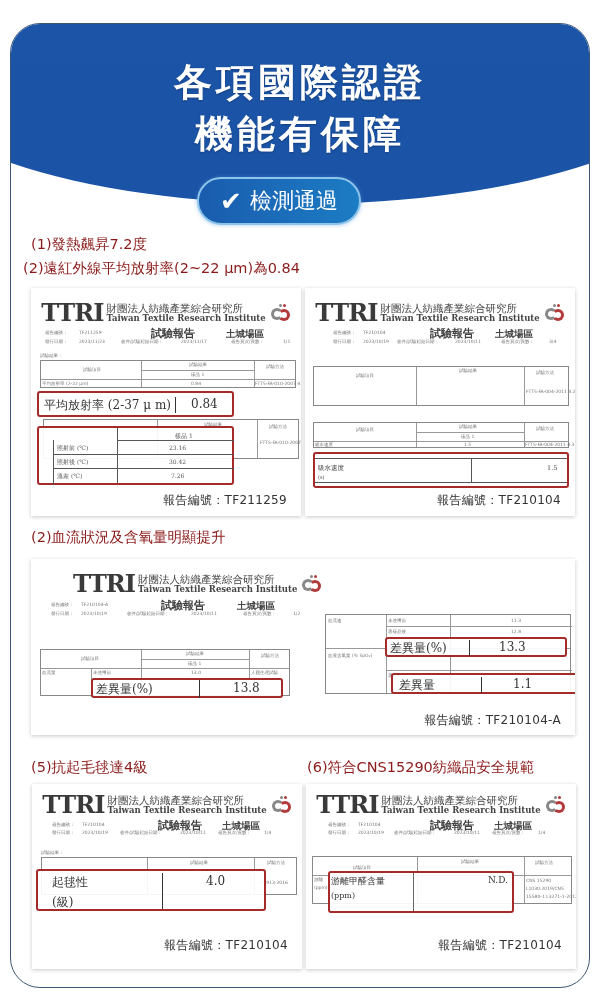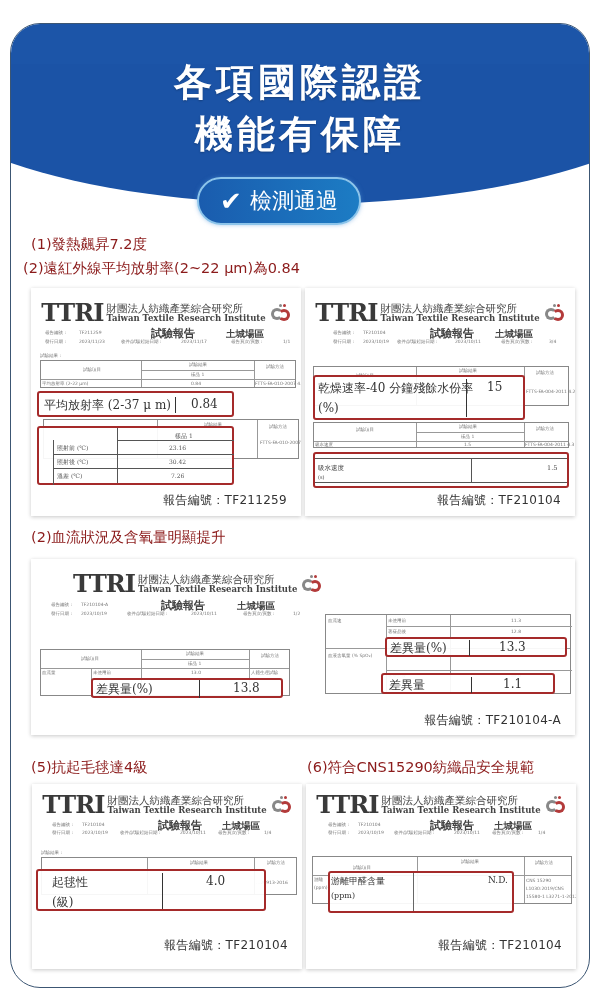--- a/index.html
+++ b/index.html
@@ -198,26 +198,20 @@
 
     <div class="tbl" style="left:8px; top:78px; width:256px; height:40px;">
       <div class="tline" style="left:102px; top:0; width:0.8px; height:100%;"></div>
       <div class="tline" style="left:210px; top:0; width:0.8px; height:100%;"></div>
       <span class="tiny" style="left:42px; top:6px;">試驗項目</span>
       <span class="tiny" style="left:145px; top:1px;">試驗結果</span>
       <span class="tiny" style="left:222px; top:3px;">試驗方法</span>
       <span class="tiny" style="left:212px; top:22px;">FTTS-FA-004-2011 4.2</span>
     </div>
 
-    <div class="hl" style="left:8px; top:87px; width:212px; height:45px;">
-      <span class="lbl" style="left:3px; top:3px;">乾燥速率-40 分鐘殘餘水份率</span>
-      <span class="lbl" style="left:3px; top:24px;">(%)</span>
-      <span class="sep" style="left:151px; top:2px; height:38px;"></span>
-      <span class="val" style="left:172px; top:3px;">15</span>
-    </div>
 
     <div class="tbl" style="left:8px; top:134px; width:256px; height:26px;">
       <div class="tline" style="left:102px; top:0; width:0.8px; height:100%;"></div>
       <div class="tline" style="left:210px; top:0; width:0.8px; height:100%;"></div>
       <div class="tline" style="left:102px; top:9px; width:108px; height:0.8px;"></div>
       <div class="tline" style="left:0; top:18px; width:100%; height:0.8px;"></div>
       <span class="tiny" style="left:42px; top:4px;">試驗項目</span>
       <span class="tiny" style="left:145px; top:1px;">試驗結果</span>
       <span class="tiny" style="left:147px; top:11px;">樣品 1</span>
       <span class="tiny" style="left:222px; top:3px;">試驗方法</span>
@@ -305,21 +299,21 @@
       <span class="tiny" style="left:185px; top:14px;">12.8</span>
       <span class="tiny" style="left:2px; top:38px;">血液含氧量 (% SpO₂)</span>
       <span class="tiny" style="left:62px; top:58px;">著樣品後</span>
       <span class="tiny" style="left:185px; top:58px;">99.0</span>
     </div>
     <div class="hl" style="left:354px; top:78px; width:182px; height:20px;">
       <span class="lbl" style="left:3px; top:1px;">差異量(%)</span>
       <span class="sep" style="left:82px; top:1px; height:16px;"></span>
       <span class="val" style="left:112px; top:1px;">13.3</span>
     </div>
-    <div class="hl" style="left:350px; top:114px; width:174px; height:21px;text-decoration:underline;">
+    <div class="hl" style="left:360px; top:114px; width:208px; height:21px;text-decoration:underline;">
       <span class="lbl" style="left:6px; top:2px;">差異量</span>
       <span class="sep" style="left:88px; top:2px; height:16px;"></span>
       <span class="val" style="left:120px; top:2px;">1.1</span>
     </div>
 
     <div class="report-no" style="top:153px;">報告編號：TF210104-A</div>
   </div>
 
   <div class="section-label" style="left:20px; top:734px;">(5)抗起毛毬達4級</div>
   <div class="section-label" style="left:296px; top:734px;">(6)符合CNS15290紡織品安全規範</div>

